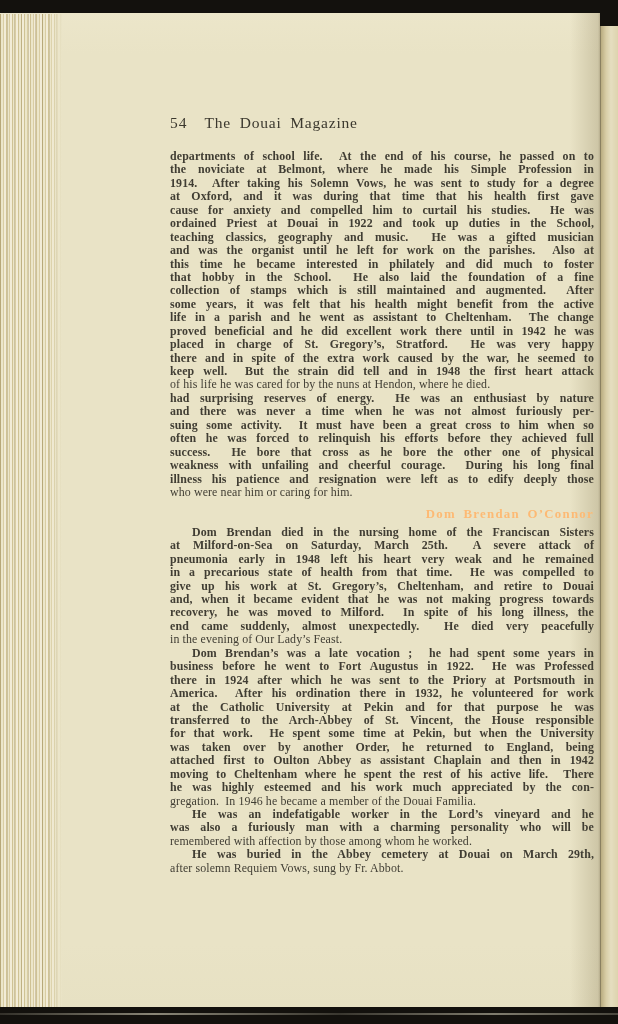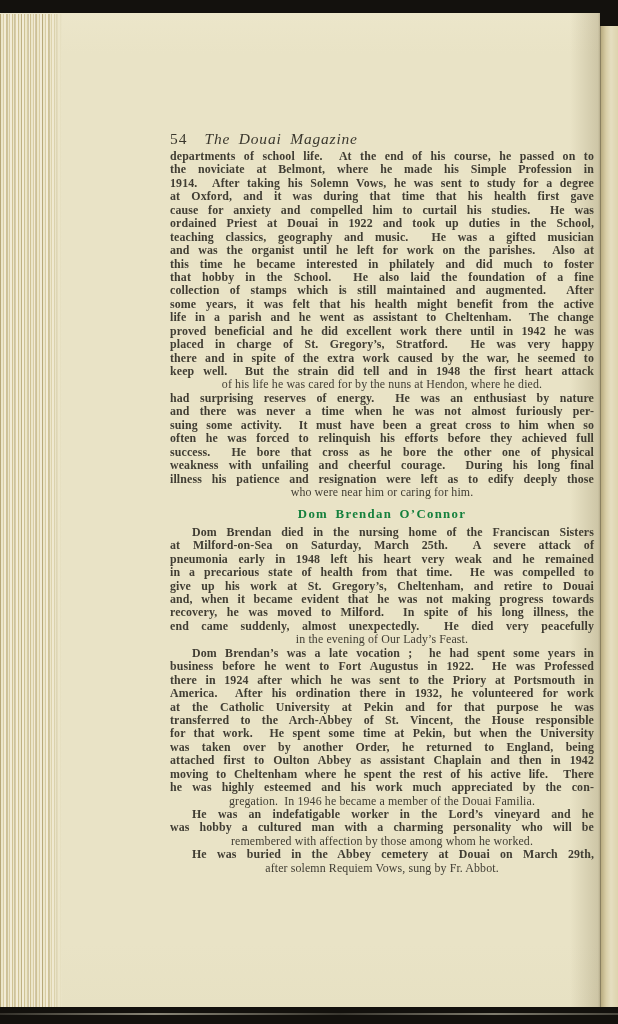--- a/index.html
+++ b/index.html
@@ -79,50 +79,48 @@
     margin-bottom: 17px;
     font-size: 15.5px;
     line-height: 21px;
     color: #3b382e;
     white-space: nowrap;
   }
   .running-header .pagenum {
     display: inline-block;
     margin-right: 17px;
     letter-spacing: 1px;
-    margin-top: 16px;
   }
   .running-header .mag {
-    font-style: italic;
     letter-spacing: 0.8px;
     word-spacing: 4px;
   }
   #article {
     font-size: 11.9px;
     line-height: 13.45px;
     letter-spacing: 0.12px;
   }
   .para { margin: 0; }
   .line { height: 13.45px; white-space: nowrap; }
   .jline {
     text-align: justify;
     text-align-last: justify;
     white-space: normal;
     font-weight: bold;
   }
-  .lline { text-align: center; }
+  .lline { text-align: left; }
   .indent { padding-left: 22px; }
   .section-heading {
-    text-align: center;
+    text-align: right;
     font-weight: bold;
     font-size: 12.8px;
     letter-spacing: 1.3px;
     word-spacing: 3px;
     margin: 9px 0 4px 0;
-    color: #15803d;
+    color: #fdba74;
   }
 </style>
 </head>
 <body>
 
 <div class="scene">
   <div class="page"></div>
   <div class="page-edges">
     <div class="fade"></div>
   </div>
@@ -185,21 +183,21 @@
           <div class="line jline">transferred to the Arch-Abbey of St. Vincent, the House responsible</div>
           <div class="line jline">for that work.&nbsp; He spent some time at Pekin, but when the University</div>
           <div class="line jline">was taken over by another Order, he returned to England, being</div>
           <div class="line jline">attached first to Oulton Abbey as assistant Chaplain and then in 1942</div>
           <div class="line jline">moving to Cheltenham where he spent the rest of his active life.&nbsp; There</div>
           <div class="line jline">he was highly esteemed and his work much appreciated by the con-</div>
           <div class="line lline">gregation.&nbsp; In 1946 he became a member of the Douai Familia.</div>
         </div>
         <div class="para">
           <div class="line jline indent">He was an indefatigable worker in the Lord’s vineyard and he</div>
-          <div class="line jline">was hobby a cultured man with a charming personality who will be</div>
+          <div class="line jline">was also a furiously man with a charming personality who will be</div>
           <div class="line lline">remembered with affection by those among whom he worked.</div>
         </div>
         <div class="para">
           <div class="line jline indent">He was buried in the Abbey cemetery at Douai on March 29th,</div>
           <div class="line lline">after solemn Requiem Vows, sung by Fr. Abbot.</div>
         </div>
       </div>
   </div>
 </div>
 

